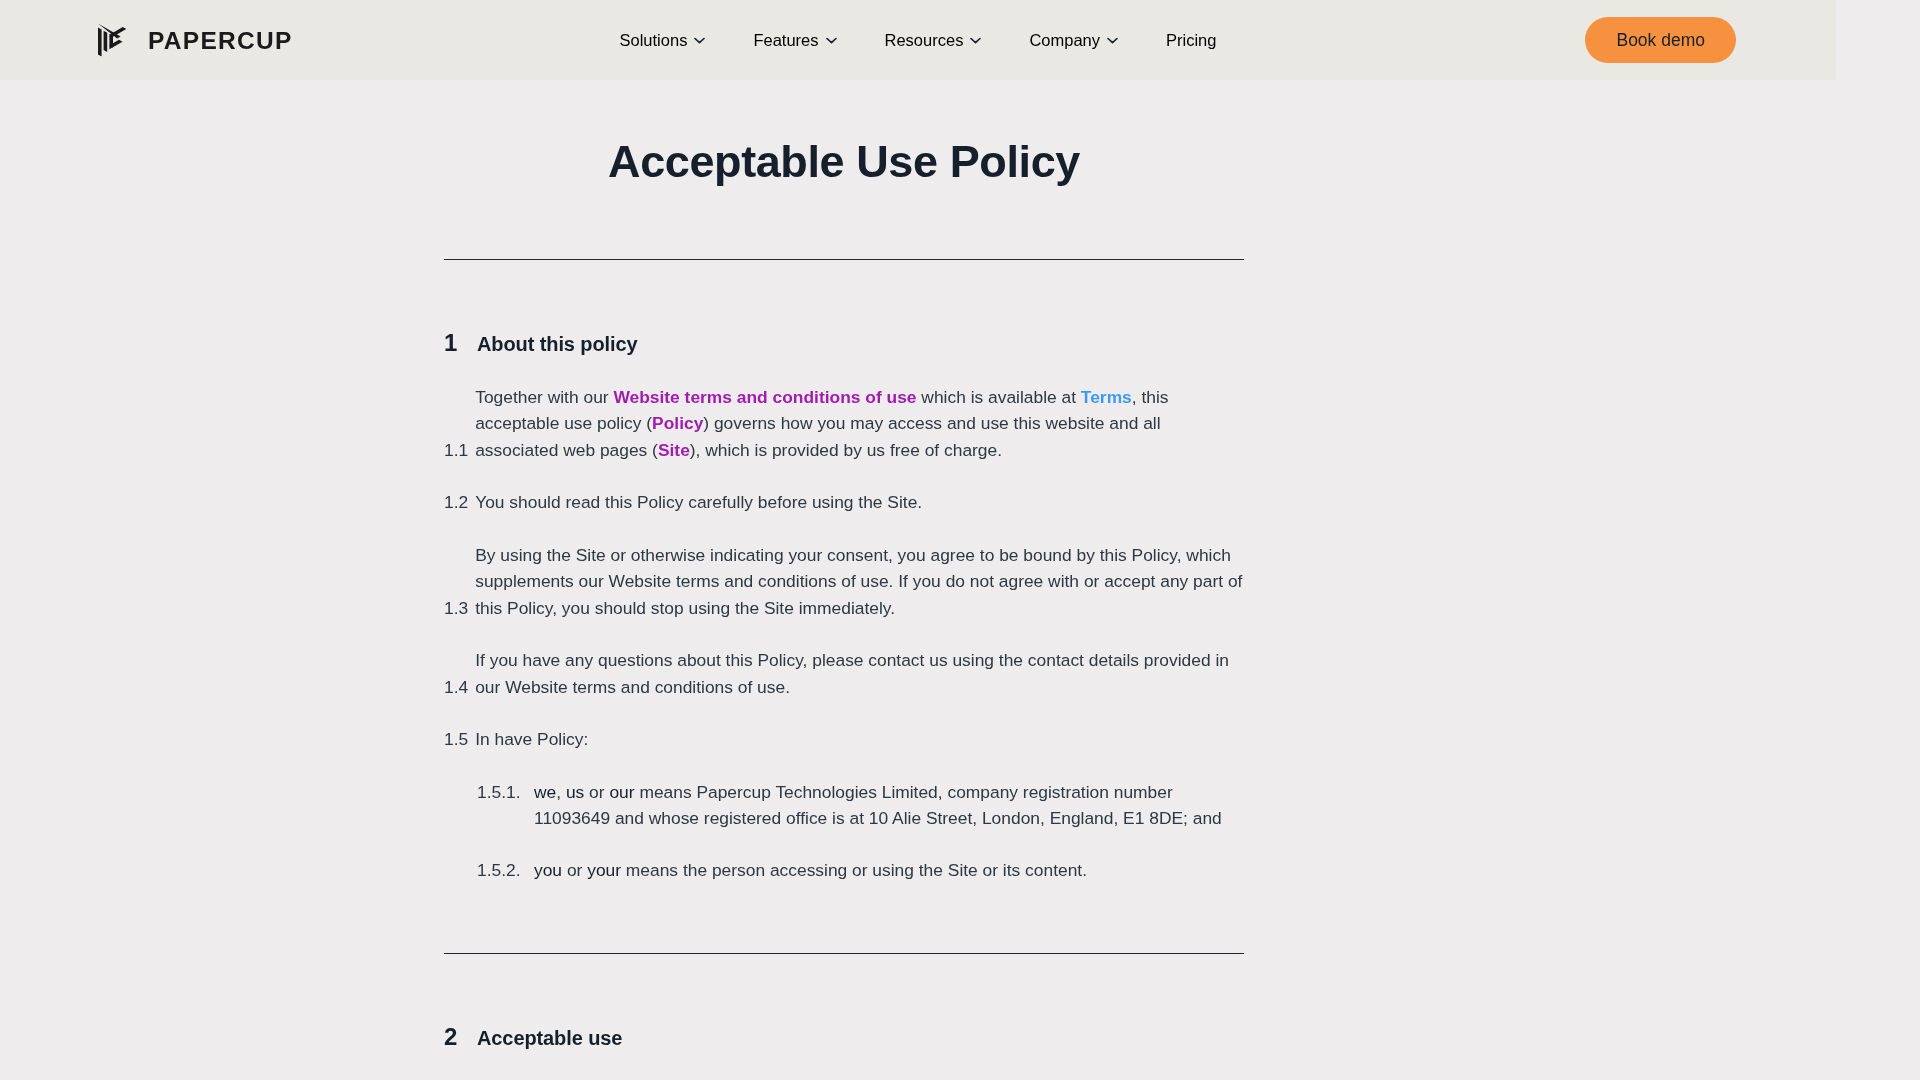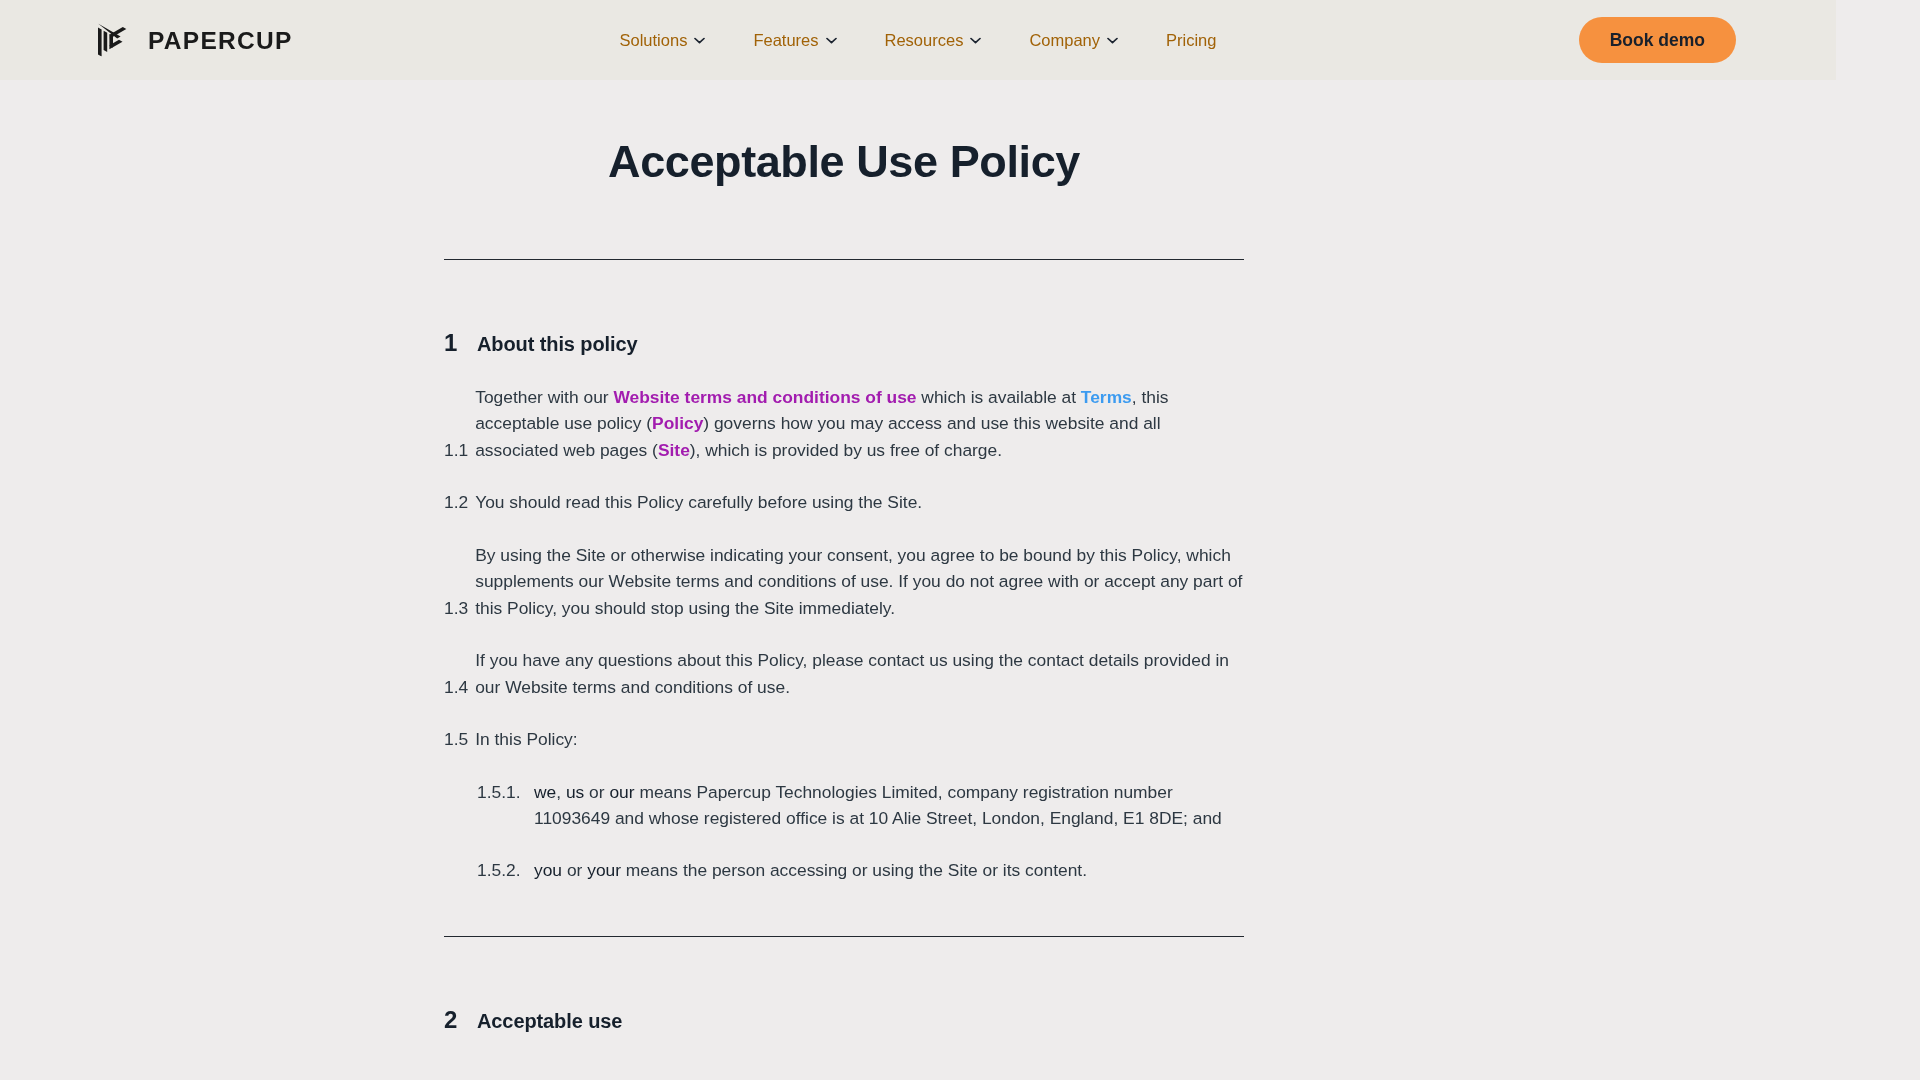--- a/index.html
+++ b/index.html
@@ -61,21 +61,21 @@
     align-items: center;
     gap: 0px;
   }
   .nav-item {
     display: inline-flex;
     align-items: center;
     gap: 7px;
     padding: 6px 24px;
     font-size: 16.5px;
     font-weight: 400;
-    color: #a16207;
+    color: #000000;
     text-decoration: none;
     white-space: nowrap;
     cursor: pointer;
   }
   .chev {
     display: inline-block;
     width: 11px;
     height: 7px;
     position: relative;
     top: 1px;
@@ -86,21 +86,21 @@
     position: absolute;
     right: 100px;
     top: 50%;
     transform: translateY(-50%);
     background: #F6913F;
     color: #19202B;
     border: none;
     border-radius: 999px;
     font-family: "Liberation Sans", sans-serif;
     font-size: 17.5px;
-    font-weight: 700;
+    font-weight: 400;
     padding: 0 31px;
     height: 46px;
     line-height: 46px;
     cursor: pointer;
     white-space: nowrap;
   }
 
   
   .doc-scroll {
     width: 1688px;
@@ -188,21 +188,21 @@
   }
   .subclause {
     display: flex;
     align-items: flex-start;
     margin-bottom: 26px;
     font-size: 17.4px;
     line-height: 1.52;
     color: #2D3842;
     gap: 6px;
   }
-  .subclause:last-child { margin-bottom: 0; }
+  .subclause:last-child { margin-bottom: 17px; }
   .subclause-num {
     flex: 0 0 auto;
     min-width: 51px;
     padding-right: 4px;
   }
   .subclause-body { flex: 1 1 auto; }
   .subclause b { font-weight: 400; color: #16202C; }
 
   .section-gap { height: 52px; }
 </style>
@@ -290,21 +290,21 @@
           <div class="clause">
             <span class="clause-num">1.3</span>
             <span class="clause-body"><span>By using the Site or otherwise indicating your consent, you agree to be bound by this Policy, which supplements our Website terms and conditions of use. If you do not agree with or accept any part of this Policy, you should stop using the Site immediately.</span></span>
           </div>
           <div class="clause">
             <span class="clause-num">1.4</span>
             <span class="clause-body"><span>If you have any questions about this Policy, please contact us using the contact details provided in our Website terms and conditions of use.</span></span>
           </div>
           <div class="clause">
             <span class="clause-num">1.5</span>
-            <span class="clause-body"><span>In this Policy:</span></span>
+            <span class="clause-body"><span>In have Policy:</span></span>
           </div>
           <div class="subclauses">
             <div class="subclause">
               <span class="subclause-num">1.5.1.</span>
               <span class="subclause-body"><b>we</b><span>, </span><b>us</b><span> or </span><b>our</b><span> means Papercup Technologies Limited, company registration number 11093649 and whose registered office is at 10 Alie Street, London, England, E1 8DE; and</span></span>
             </div>
             <div class="subclause">
               <span class="subclause-num">1.5.2.</span>
               <span class="subclause-body"><b>you</b><span> or </span><b>your</b><span> means the person accessing or using the Site or its content.</span></span>
             </div>

